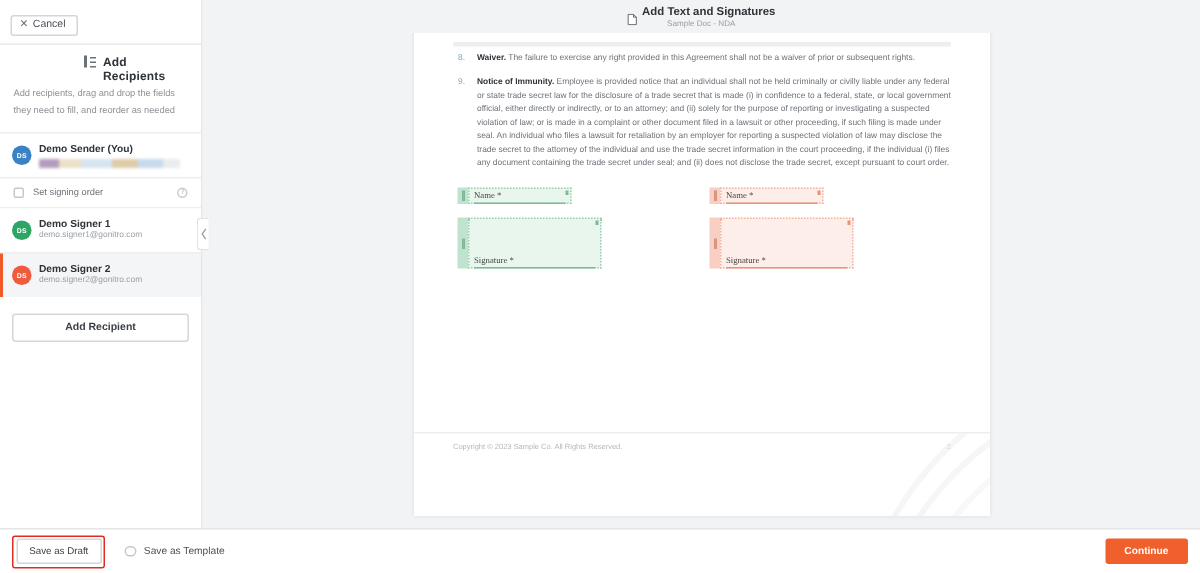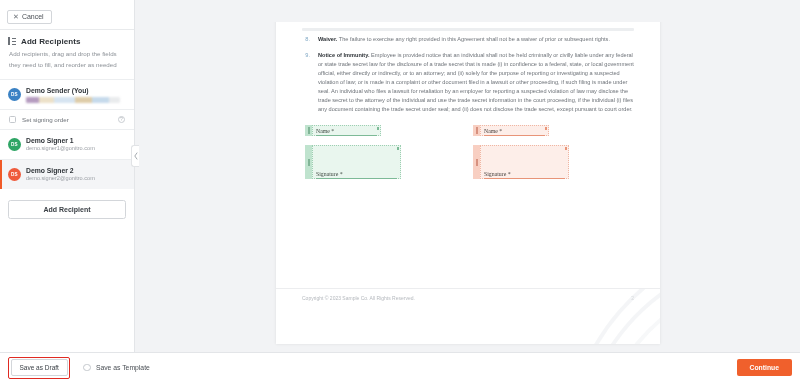--- a/index.html
+++ b/index.html
@@ -24,21 +24,21 @@
     display: inline-flex; align-items: center; gap: 3px;
     border: 1px solid #d3d6da; background: #fff; border-radius: 2px;
     padding: 2px 7px 2px 5px; font-size: 7px; color: #4a4f55; cursor: pointer;
     line-height: 1.2;
   }
   .cancel-x { font-size: 7px; color: #6c7177; }
 
   .panel-divider { height: 1px; background: #e8eaec; width: 100%; }
 
   .recipients-head {
-    padding: 7px 8px 3px 8px; display: flex; gap: 5px;
+    padding: 7px 8px 3px 8px; display: flex; gap: 5px; margin-left: 48px;
   }
   .recipients-head .title { font-size: 8px; font-weight: bold; color: #2e3338; letter-spacing: .1px; }
   .list-icon { display: inline-block; width: 8px; height: 8px; position: relative; }
   .list-icon i { position: absolute; left: 0; background: #6c7177; }
   .list-icon i:nth-child(1) { top: 0; width: 2px; height: 8px; }
   .list-icon i:nth-child(2) { top: 0.5px; left: 3.5px; width: 4.5px; height: 1.3px; }
   .list-icon i:nth-child(3) { top: 3.4px; left: 3.5px; width: 4.5px; height: 1.3px; }
   .list-icon i:nth-child(4) { top: 6.3px; left: 3.5px; width: 4.5px; height: 1.3px; }
 
   .recipients-sub {
@@ -378,20 +378,32 @@
       <span class="fico">
         <svg width="7" height="7" viewBox="0 0 10 10">
             <path d="M7.6 0.8 L9.2 2.4 L3.2 8.4 L1 9.2 L1.8 7 Z" fill="none" stroke="#4a4f55" stroke-width="0.9" stroke-linejoin="round"></path>
             <path d="M6.5 1.9 L8.1 3.5" stroke="#4a4f55" stroke-width="0.8"></path>
           </svg>
       </span>
       <span>Custom</span>
     </div>
   </div>
 
+  <div class="doc-header">
+    <div class="doc-title-row">
+      <span class="page-icon">
+        <svg width="7" height="8" viewBox="0 0 9 10">
+            <path d="M1 0.6 H5.6 L8 3 V9.4 H1 Z" fill="#fff" stroke="#5c6166" stroke-width="0.8" stroke-linejoin="round"></path>
+            <path d="M5.6 0.6 V3 H8" fill="none" stroke="#5c6166" stroke-width="0.8" stroke-linejoin="round"></path>
+          </svg>
+      </span>
+      <span class="doc-title">Add Text and Signatures</span>
+    </div>
+    <div class="doc-sub">Sample Doc - NDA</div>
+  </div>
 
   <div class="doc-scroll">
     <div class="page">
       <div class="page-inner">
 
         <div class="ghost-line" style="width:100%"></div>
 
         <ol class="clauses">
           <li class="clause">
             <span class="num">8.</span>

